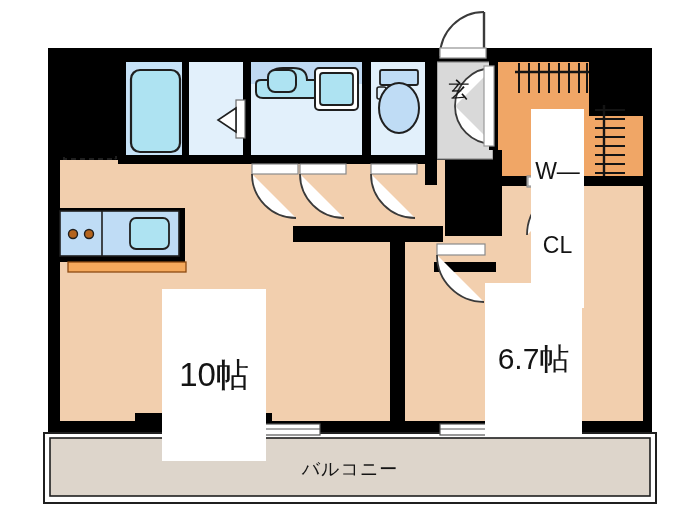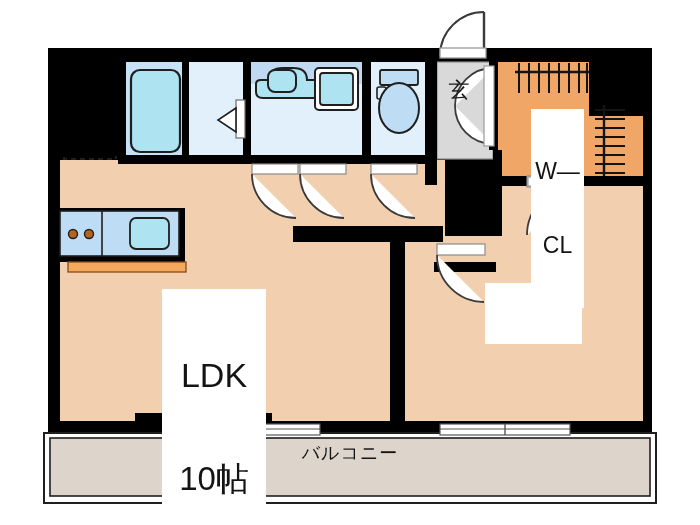--- a/index.html
+++ b/index.html
@@ -60,21 +60,21 @@
   }
   #label-genkan {
     left: 446px;
     top: 79px;
     width: 26px;
     font-size: 21px;
     background: transparent;
   }
   #label-balcony {
     left: 250px;
-    top: 444px;
+    top: 460px;
     width: 200px;
     font-size: 18px;
     background: transparent;
     letter-spacing: 1px;
   }
 </style>
 </head>
 <body>
 
 <div id="plan-root">
@@ -277,25 +277,25 @@
       <line x1="505" y1="424" x2="505" y2="435" stroke="#555555" stroke-width="1.4"></line>
     </g>
 
     <g>
       <rect x="528" y="177" width="46" height="9" fill="#ffffff" stroke="#8a8a8a" stroke-width="1"></rect>
     </g>
 
   </svg>
 
   <div class="lbl" id="label-ldk">
-    <div class="l1">LDK</div>
     <div class="l2">10帖</div>
   </div>
 
   <div class="lbl" id="label-bed">
+    <div class="l2">6.7帖</div>
   </div>
 
   <div class="lbl" id="label-wcl">
     <div class="l1">W—</div>
     <div class="l2">CL</div>
   </div>
 
   <div class="lbl" id="label-genkan">玄</div>
 
   <div class="lbl" id="label-balcony">バルコニー</div>

